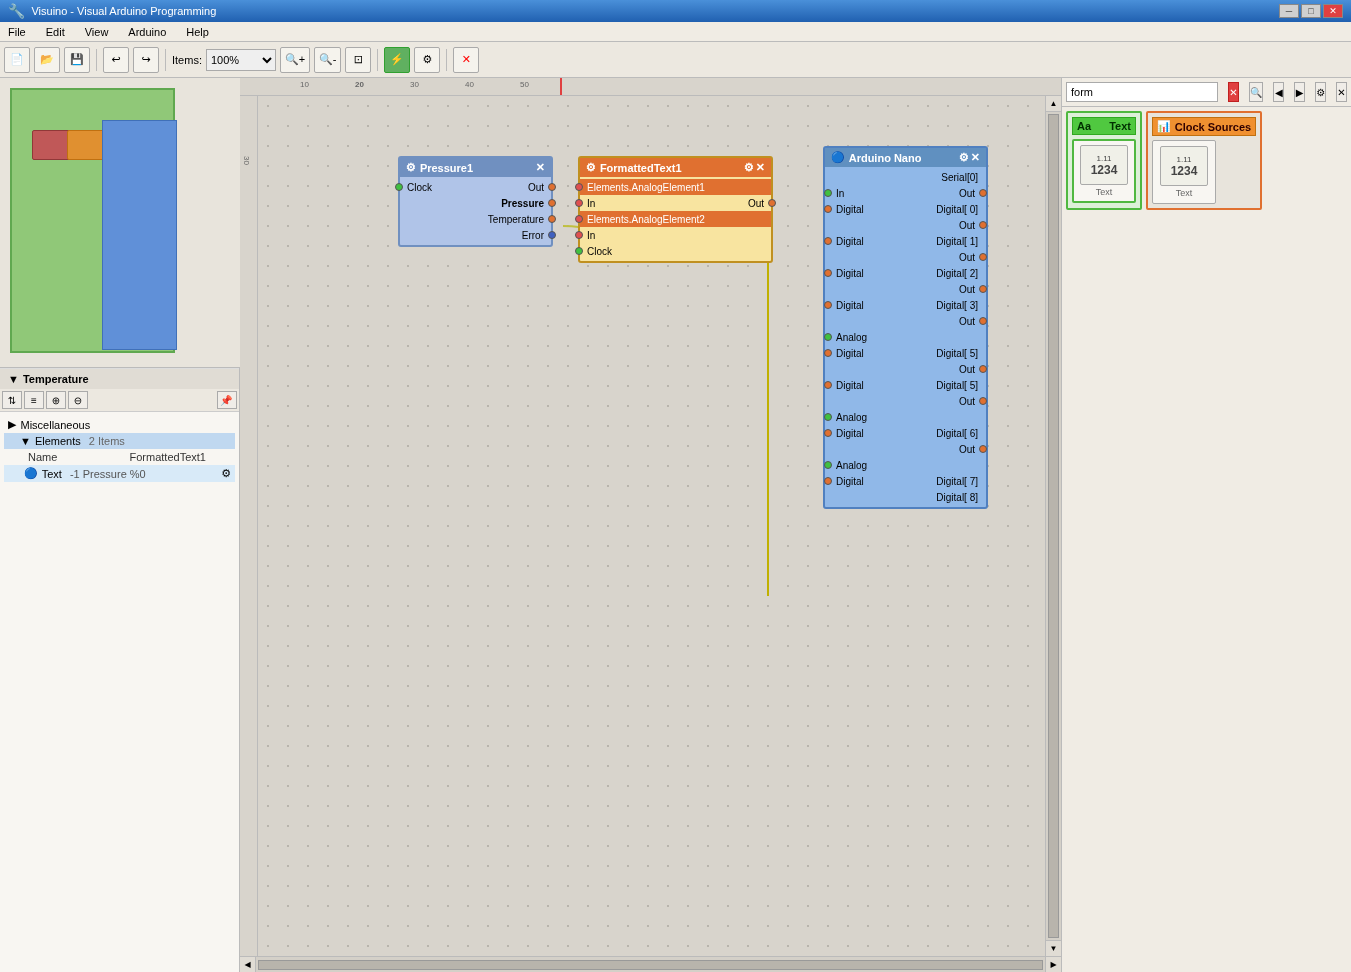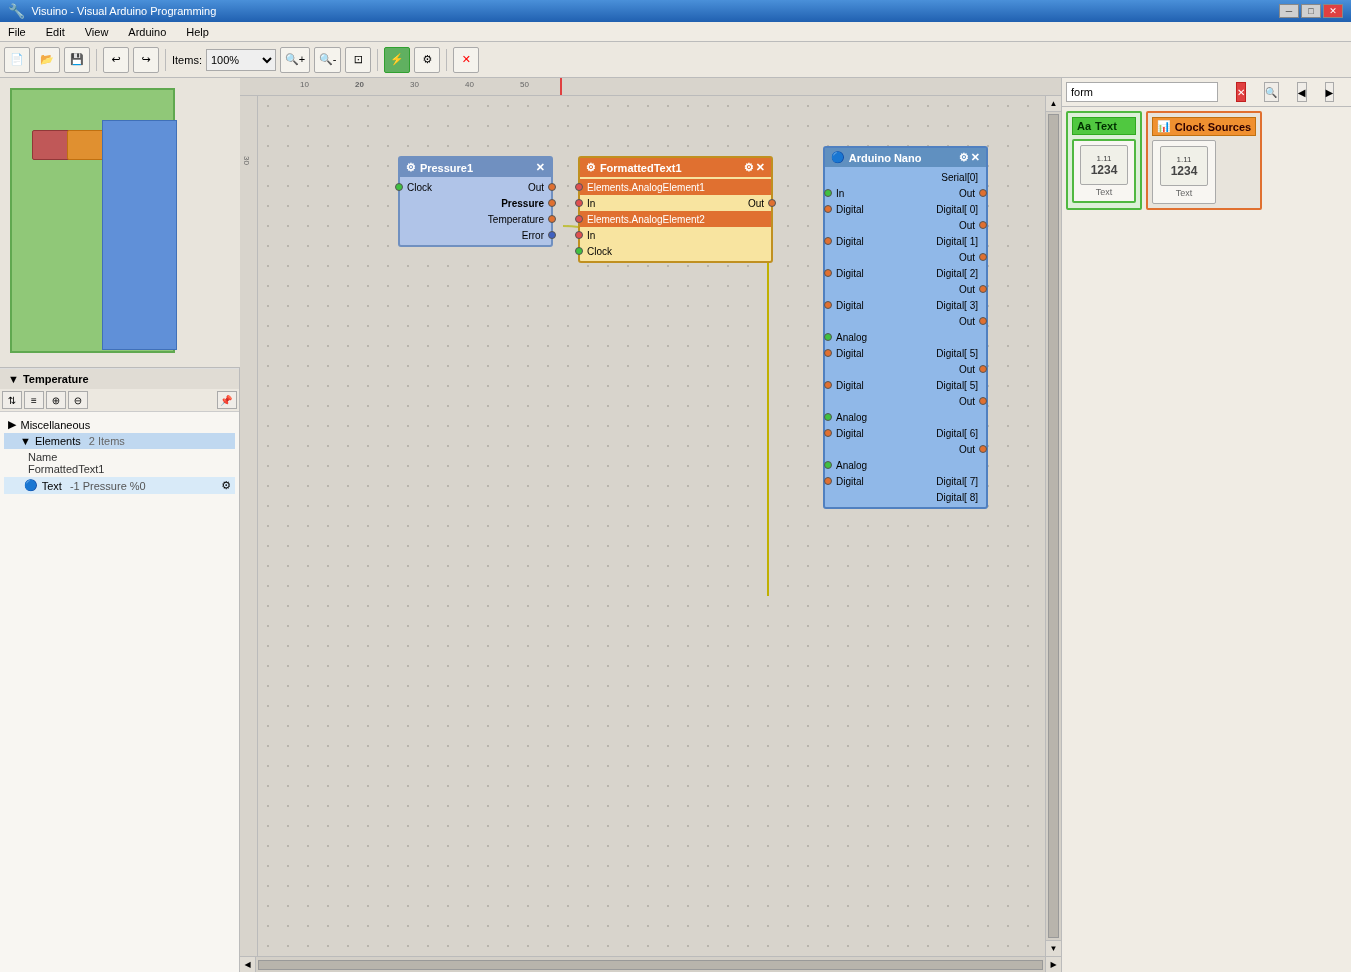--- a/index.html
+++ b/index.html
@@ -33,38 +33,38 @@
     .preview-component2 { position: absolute; top: 40px; left: 55px; width: 40px; height: 30px; background: #e09030; border: 1px solid #c07010; border-radius: 2px; }
     
     
     #props-panel { flex: 1; background: #f8f6f2; border-top: 1px solid #ddd; }
     #props-header { background: #e0dcd4; padding: 4px 8px; font-weight: bold; font-size: 11px; display: flex; align-items: center; gap: 4px; cursor: pointer; }
     #props-toolbar { background: #ece8e0; padding: 2px; display: flex; align-items: center; gap: 2px; border-bottom: 1px solid #ccc; }
     .props-tb-btn { width: 20px; height: 18px; background: #f0ede8; border: 1px solid #aaa; font-size: 10px; cursor: pointer; display: flex; align-items: center; justify-content: center; }
     #props-tree { padding: 4px; }
     .tree-item { padding: 2px 4px; font-size: 11px; cursor: pointer; display: flex; align-items: center; gap: 4px; }
     .tree-indent { padding-left: 16px; }
-    .tree-row { display: flex; padding: 2px 4px; font-size: 11px; flex-direction: column; }
+    .tree-row { display: flex; padding: 2px 4px; font-size: 11px; }
     .tree-label { color: #333; flex: 1; }
     .tree-value { color: #333; flex: 1; }
     
     
     #canvas-area { flex: 1; background: #cccccc; position: relative; overflow: hidden; display: flex; flex-direction: column; }
     #ruler-h { height: 18px; background: #d8d4cc; border-bottom: 1px solid #bbb; position: relative; overflow: hidden; }
     #canvas-container { flex: 1; position: relative; overflow: hidden; background: repeating-linear-gradient(#e8e4dc 0px, #e8e4dc 1px, transparent 1px, transparent 20px), repeating-linear-gradient(90deg, #e8e4dc 0px, #e8e4dc 1px, transparent 1px, transparent 20px); }
     #h-scrollbar { height: 16px; background: #d4d0c8; border-top: 1px solid #bbb; display: flex; align-items: center; }
     
     
     #right-panel { width: 290px; background: #f0ece4; border-left: 1px solid #bbb; display: flex; flex-direction: column; }
-    #search-bar { padding: 4px; display: flex; align-items: center; gap: 18px; border-bottom: 1px solid #bbb; }
+    #search-bar { padding: 4px; display: flex; align-items: center; gap: 10px; border-bottom: 1px solid #bbb; }
     #search-input { flex: 1; height: 20px; font-size: 11px; border: 1px solid #aaa; padding: 0 4px; }
     .search-btn { width: 20px; height: 20px; background: #f0ede8; border: 1px solid #aaa; cursor: pointer; display: flex; align-items: center; justify-content: center; font-size: 10px; }
     #component-panels { display: flex; gap: 4px; padding: 4px; flex-wrap: wrap; }
     .comp-panel { background: #e8e4dc; border: 2px solid #a8a498; border-radius: 2px; padding: 4px; }
-    .comp-panel-title { font-size: 11px; font-weight: bold; padding: 2px 4px; margin-bottom: 4px; display: flex; align-items: center; gap: 4px; }
+    .comp-panel-title { font-size: 11px; font-weight: bold; padding: 2px 4px; margin-bottom: 4px; display: flex; align-items: center; gap: 4px; justify-content: space-between; }
     .comp-panel-title.green { background: #50c840; color: #003000; border: 1px solid #30a820; }
     .comp-panel-title.orange { background: #f09030; color: #300000; border: 1px solid #c07010; }
     .comp-icon { width: 64px; height: 64px; background: #f8f6f2; border: 1px solid #aaa; border-radius: 2px; display: flex; align-items: center; justify-content: center; cursor: pointer; flex-direction: column; }
     .comp-icon-label { font-size: 9px; color: #666; margin-top: 2px; }
     .comp-icon-img { width: 48px; height: 40px; background: linear-gradient(#e0dcd4, #c8c4bc); border: 1px solid #aaa; display: flex; align-items: center; justify-content: center; font-size: 10px; border-radius: 2px; }
     .node { position: absolute; border: 2px solid #888; border-radius: 3px; font-size: 10px; }
     .node-header { padding: 2px 6px; font-weight: bold; font-size: 11px; display: flex; align-items: center; justify-content: space-between; cursor: move; }
     .node-body { padding: 2px 0; }
     .node-port-row { display: flex; align-items: center; height: 16px; position: relative; }
     .node-port { width: 8px; height: 8px; border-radius: 50%; border: 1px solid #555; display: inline-block; }

